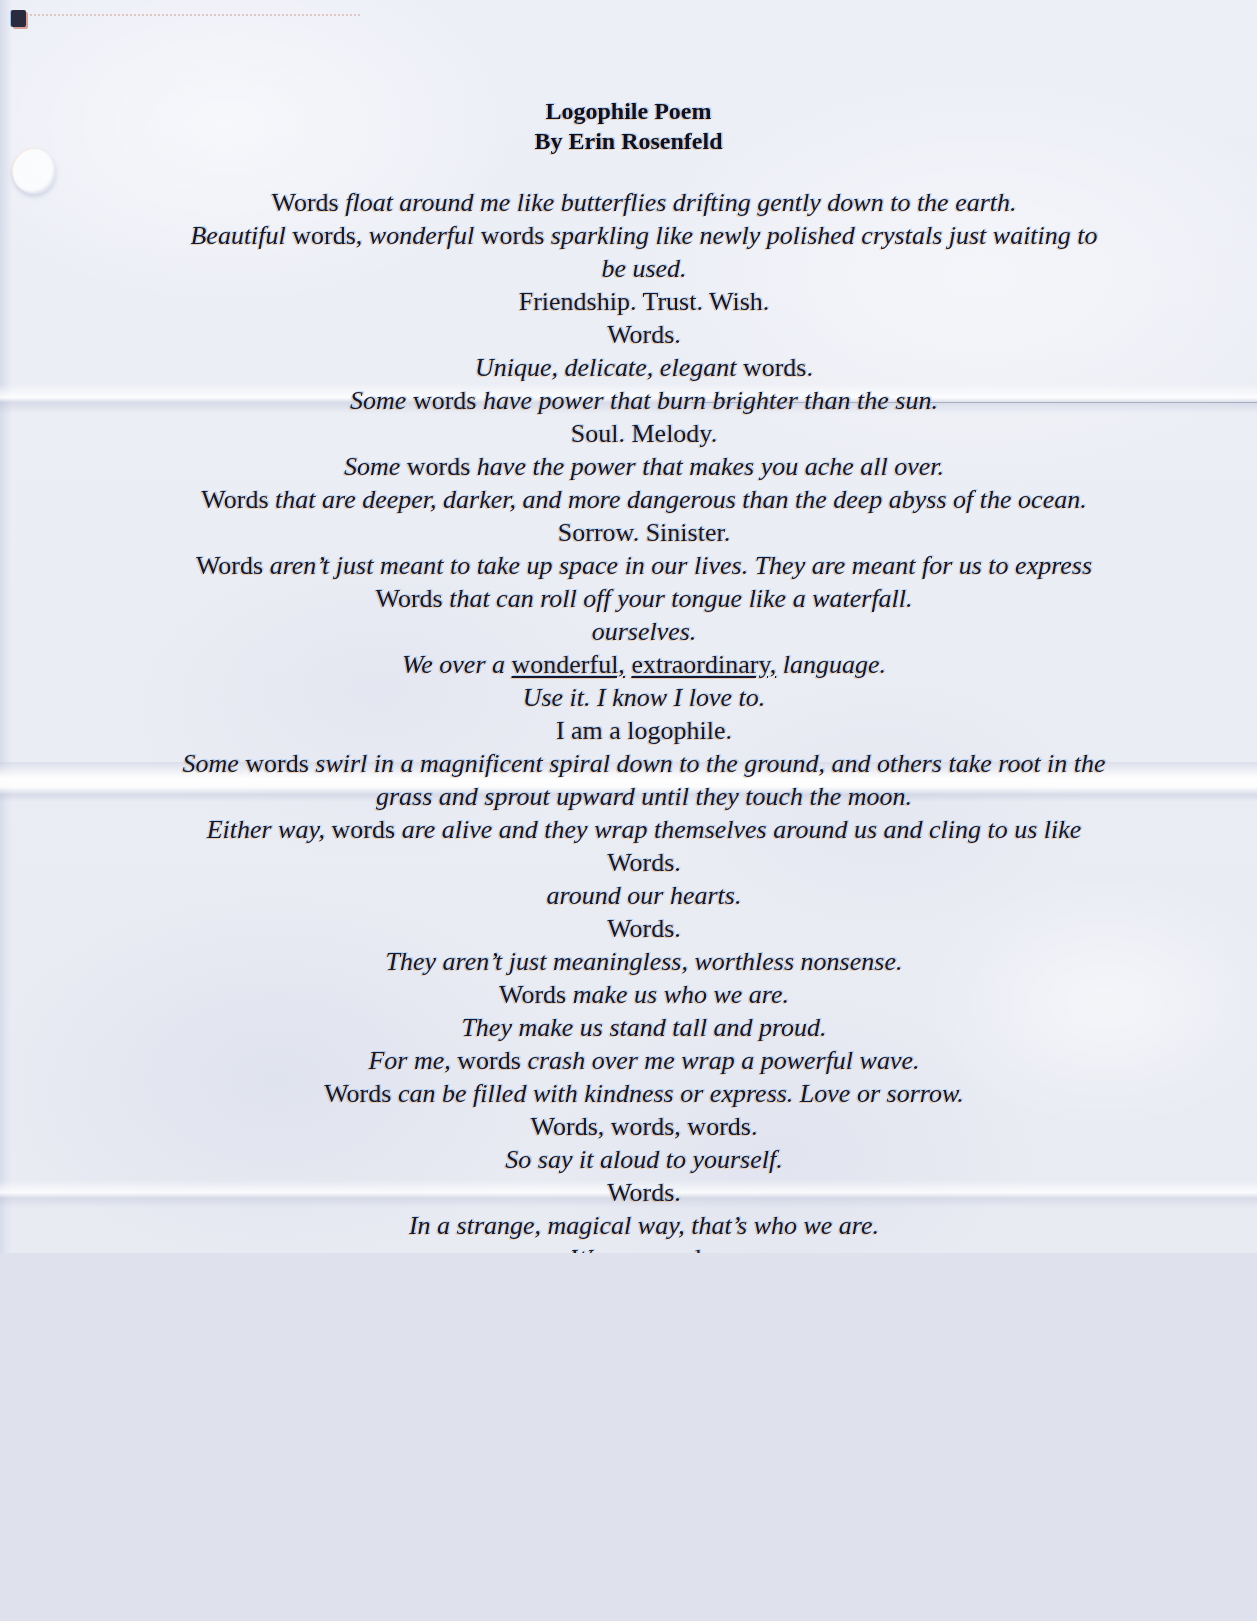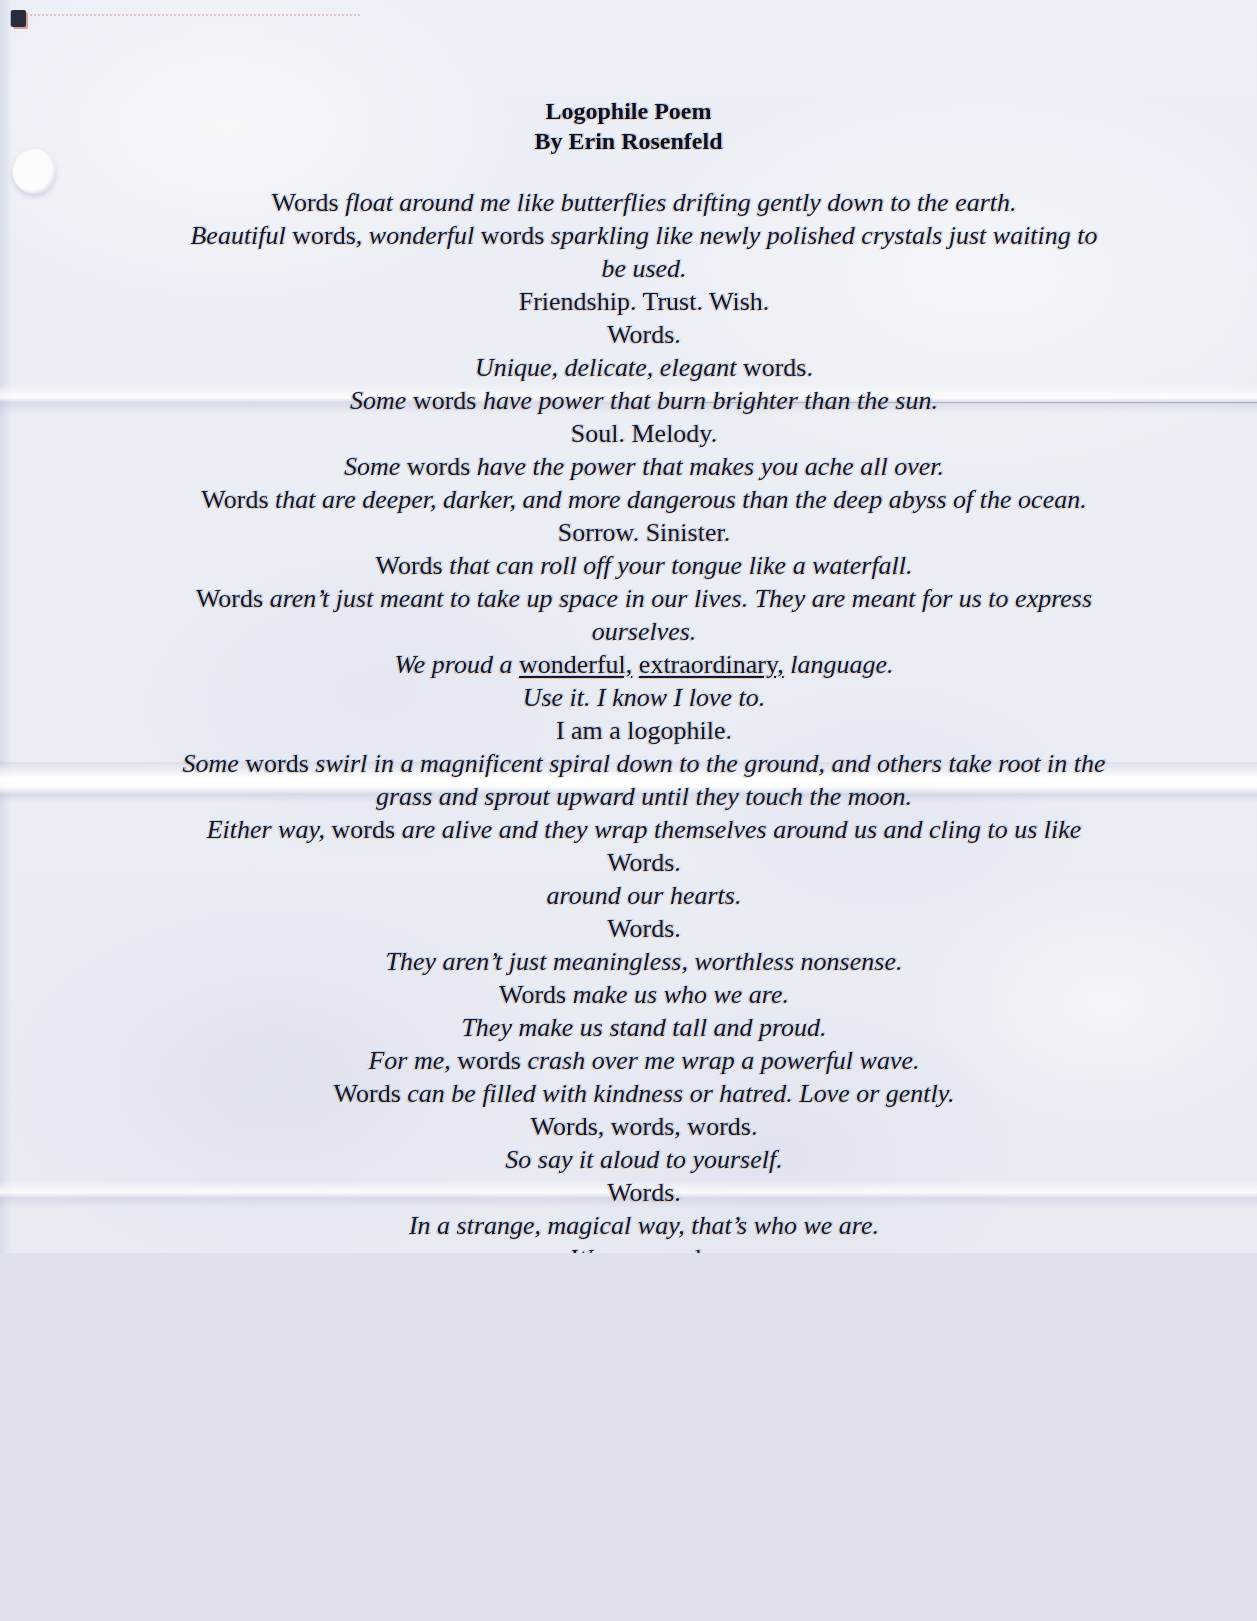--- a/index.html
+++ b/index.html
@@ -152,37 +152,37 @@
         <div class="line"><span class="seg-italic">Beautiful </span><span class="seg-regular">words, </span><span class="seg-italic">wonderful </span><span class="seg-regular">words </span><span class="seg-italic">sparkling like newly polished crystals just waiting to</span></div>
         <div class="line"><span class="seg-italic">be used.</span></div>
         <div class="line"><span class="seg-regular">Friendship. Trust. Wish.</span></div>
         <div class="line"><span class="seg-regular">Words.</span></div>
         <div class="line"><span class="seg-italic">Unique, delicate, elegant </span><span class="seg-regular">words.</span></div>
         <div class="line"><span class="seg-italic">Some </span><span class="seg-regular">words </span><span class="seg-italic">have power that burn brighter than the sun.</span></div>
         <div class="line"><span class="seg-regular">Soul. Melody.</span></div>
         <div class="line"><span class="seg-italic">Some </span><span class="seg-regular">words </span><span class="seg-italic">have the power that makes you ache all over.</span></div>
         <div class="line"><span class="seg-regular">Words </span><span class="seg-italic">that are deeper, darker, and more dangerous than the deep abyss of the ocean.</span></div>
         <div class="line"><span class="seg-regular">Sorrow. Sinister.</span></div>
+        <div class="line"><span class="seg-regular">Words </span><span class="seg-italic">aren’t just meant to take up space in our lives. They are meant for us to express</span></div>
         <div class="line"><span class="seg-regular">Words </span><span class="seg-italic">that can roll off your tongue like a waterfall.</span></div>
-        <div class="line"><span class="seg-regular">Words </span><span class="seg-italic">aren’t just meant to take up space in our lives. They are meant for us to express</span></div>
         <div class="line"><span class="seg-italic">ourselves.</span></div>
-        <div class="line"><span class="seg-italic">We proud a </span><span class="seg-italic-underline">wonderful,</span><span class="seg-italic"> </span><span class="seg-italic-underline">extraordinary,</span><span class="seg-italic"> language.</span></div>
+        <div class="line"><span class="seg-italic">We over a </span><span class="seg-italic-underline">wonderful,</span><span class="seg-italic"> </span><span class="seg-italic-underline">extraordinary,</span><span class="seg-italic"> language.</span></div>
         <div class="line"><span class="seg-italic">Use it. I know I love to.</span></div>
         <div class="line"><span class="seg-regular">I am a logophile.</span></div>
         <div class="line"><span class="seg-italic">Some </span><span class="seg-regular">words </span><span class="seg-italic">swirl in a magnificent spiral down to the ground, and others take root in the</span></div>
         <div class="line"><span class="seg-italic">grass and sprout upward until they touch the moon.</span></div>
         <div class="line"><span class="seg-italic">Either way, </span><span class="seg-regular">words </span><span class="seg-italic">are alive and they wrap themselves around us and cling to us like</span></div>
         <div class="line"><span class="seg-regular">Words.</span></div>
         <div class="line"><span class="seg-italic">around our hearts.</span></div>
         <div class="line"><span class="seg-regular">Words.</span></div>
         <div class="line"><span class="seg-italic">They aren’t just meaningless, worthless nonsense.</span></div>
         <div class="line"><span class="seg-regular">Words </span><span class="seg-italic">make us who we are.</span></div>
         <div class="line"><span class="seg-italic">They make us stand tall and proud.</span></div>
         <div class="line"><span class="seg-italic">For me, </span><span class="seg-regular">words </span><span class="seg-italic">crash over me wrap a powerful wave.</span></div>
-        <div class="line"><span class="seg-regular">Words </span><span class="seg-italic">can be filled with kindness or hatred. Love or gently.</span></div>
+        <div class="line"><span class="seg-regular">Words </span><span class="seg-italic">can be filled with kindness or express. Love or sorrow.</span></div>
         <div class="line"><span class="seg-regular">Words, words, words.</span></div>
         <div class="line"><span class="seg-italic">So say it aloud to yourself.</span></div>
         <div class="line"><span class="seg-regular">Words.</span></div>
         <div class="line"><span class="seg-italic">In a strange, magical way, that’s who we are.</span></div>
         <div class="line"><span class="seg-italic">We are </span><span class="seg-regular">words.</span></div>
       </div>
 
     <div class="closing">WORDS</div>
   </div>
 

